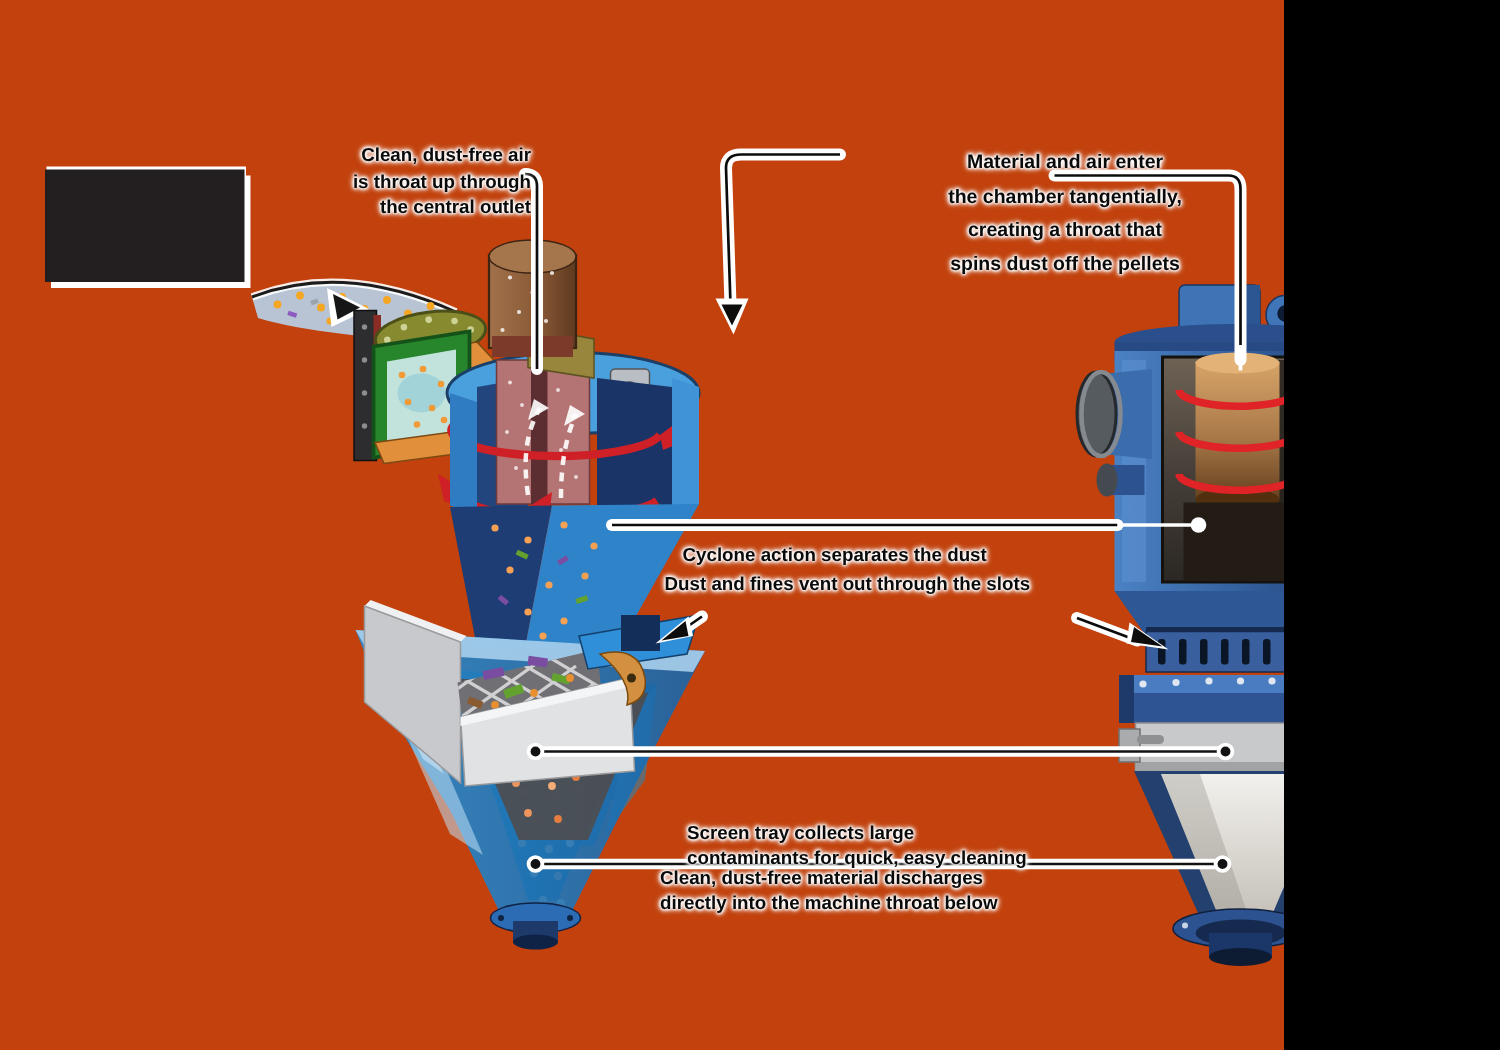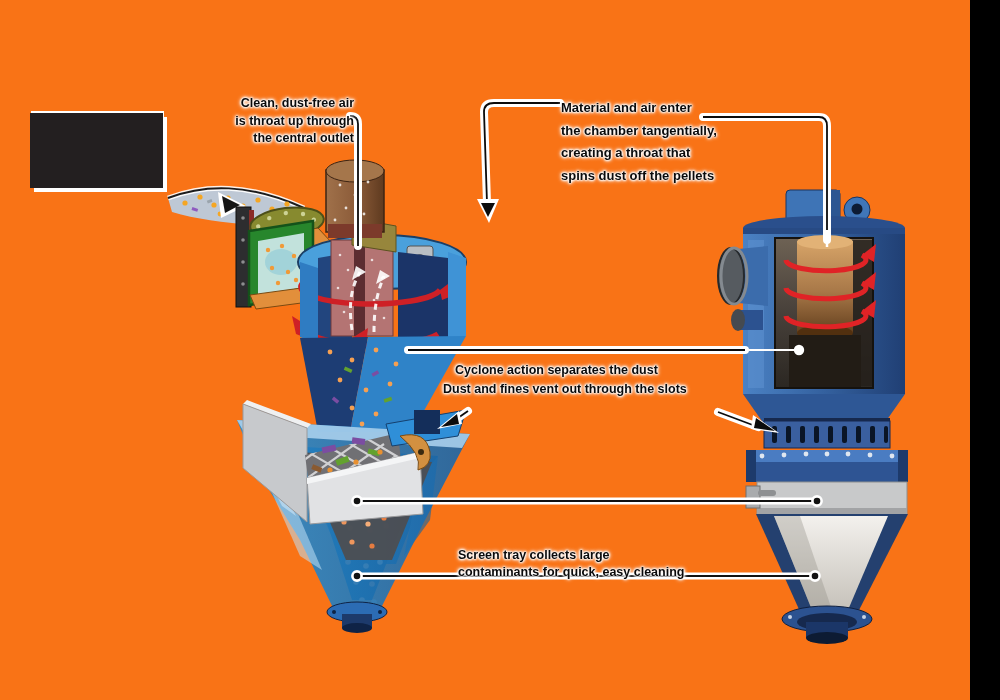--- a/index.html
+++ b/index.html
@@ -1,25 +1,25 @@
 <!DOCTYPE html>
 <html><head>
 <meta charset="utf-8">
 <style>
   html,body{margin:0;padding:0;background:#000;}
-  #stage{position:relative;width:970px;height:700px;background:#f97316;overflow:hidden;
+  #stage{position:relative;width:856px;height:700px;background:#c2410c;overflow:hidden;
          font-family:"Liberation Sans",sans-serif;}
   #art{position:absolute;left:0;top:0;}
   .halo-text{position:absolute;font-weight:700;font-size:12.5px;line-height:16px;color:#0b0a0a;
     text-shadow:0 0 2px #fff,0 0 2px #fff,0 0 3px #fff,0 0 3px #fff,0 0 4px #fff,0 0 5px #fff;
     white-space:nowrap;}
   .halo-text div{white-space:nowrap;}
   .t-right{text-align:right;}
   .t-center{text-align:left;}
-  .t-left{text-align:left;}
+  .t-left{text-align:center;margin-left:29px;}
   #callout-tangential{font-size:13px;line-height:22.5px;}
   #inlet-panel{position:absolute;left:30px;top:113px;width:133px;height:75px;background:#231f20;
     box-shadow:4px 4px 0 #fff,1px -2px 0 #fff;}
 </style>
 </head>
 <body>
 
 <div id="stage">
 
 <svg id="art" width="1000" height="700" viewBox="0 0 1000 700">
@@ -421,14 +421,18 @@
 
 <div class="halo-text t-center" style="left:443px;top:381px;width:300px;" id="callout-vent">
   <div>Dust and fines vent out through the slots</div>
 </div>
 
 <div class="halo-text t-center" style="left:458px;top:503px;width:290px;line-height:16.5px;margin-top:44px;" id="callout-screen">
   <div>Screen tray collects large</div>
   <div>contaminants for quick, easy cleaning</div>
 </div>
 
+<div class="halo-text t-center" style="left:440px;top:577px;width:300px;line-height:16.5px;" id="callout-discharge">
+  <div>Clean, dust-free material discharges</div>
+  <div>directly into the machine throat below</div>
+</div>
 
 </div>
 
 </body></html>

